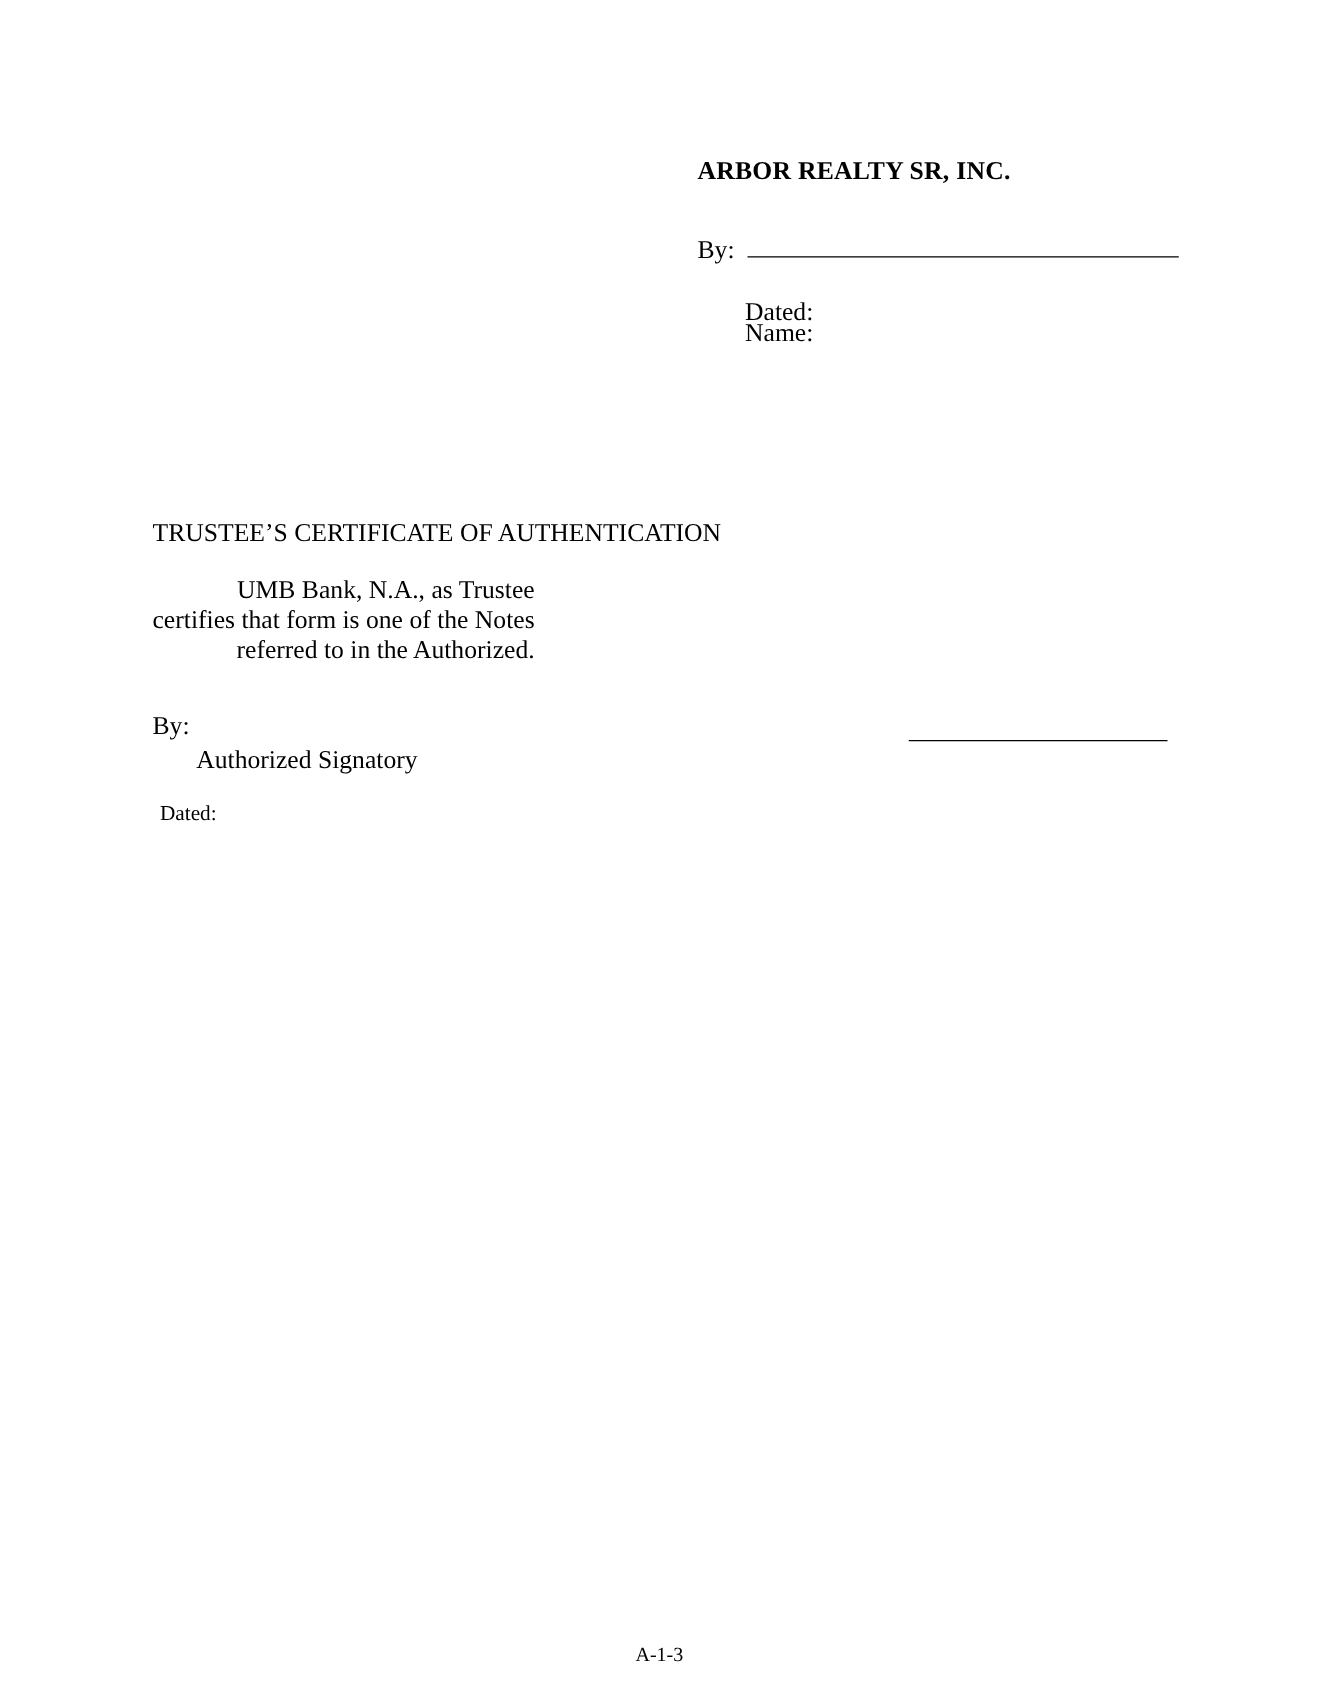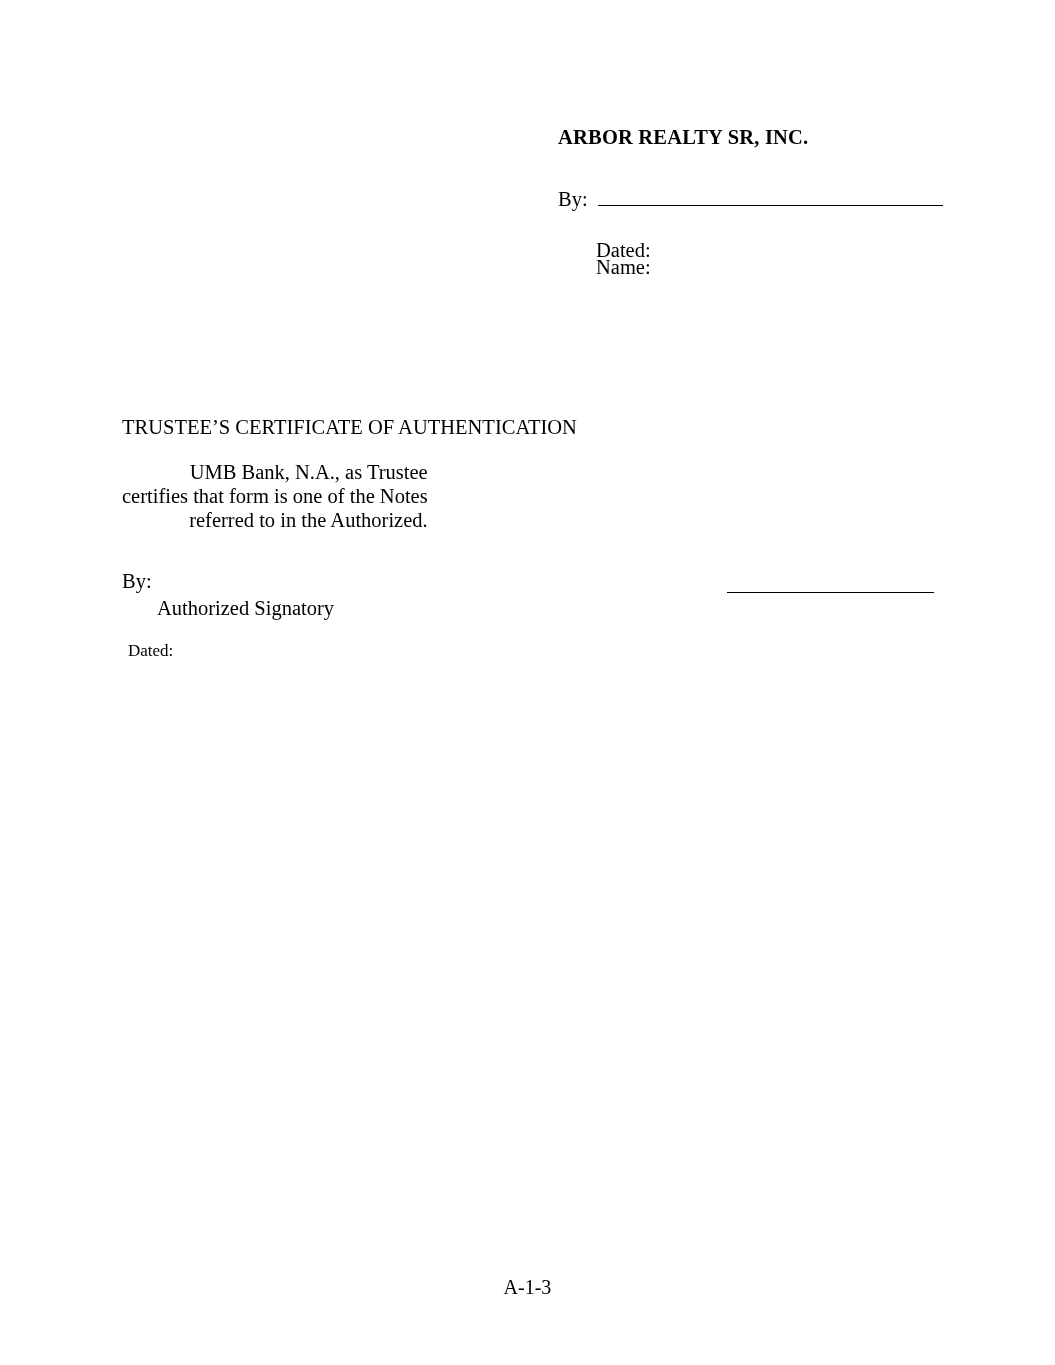--- a/index.html
+++ b/index.html
@@ -118,23 +118,23 @@
     font-size: 14px;
     vertical-align: super;
     margin-right: 3px;
   }
 
   
   .page-number {
     position: absolute;
     left: 0;
     right: 0;
-    top: 1276px;
+    top: 1316px;
     text-align: center;
-    font-size: 20px;
+    font-size: 16px;
   }
 </style>
 </head>
 <body>
 
 <div class="page">
 
   <div class="issuer-name">ARBOR REALTY SR, INC.</div>
 
   <div class="by-row">

